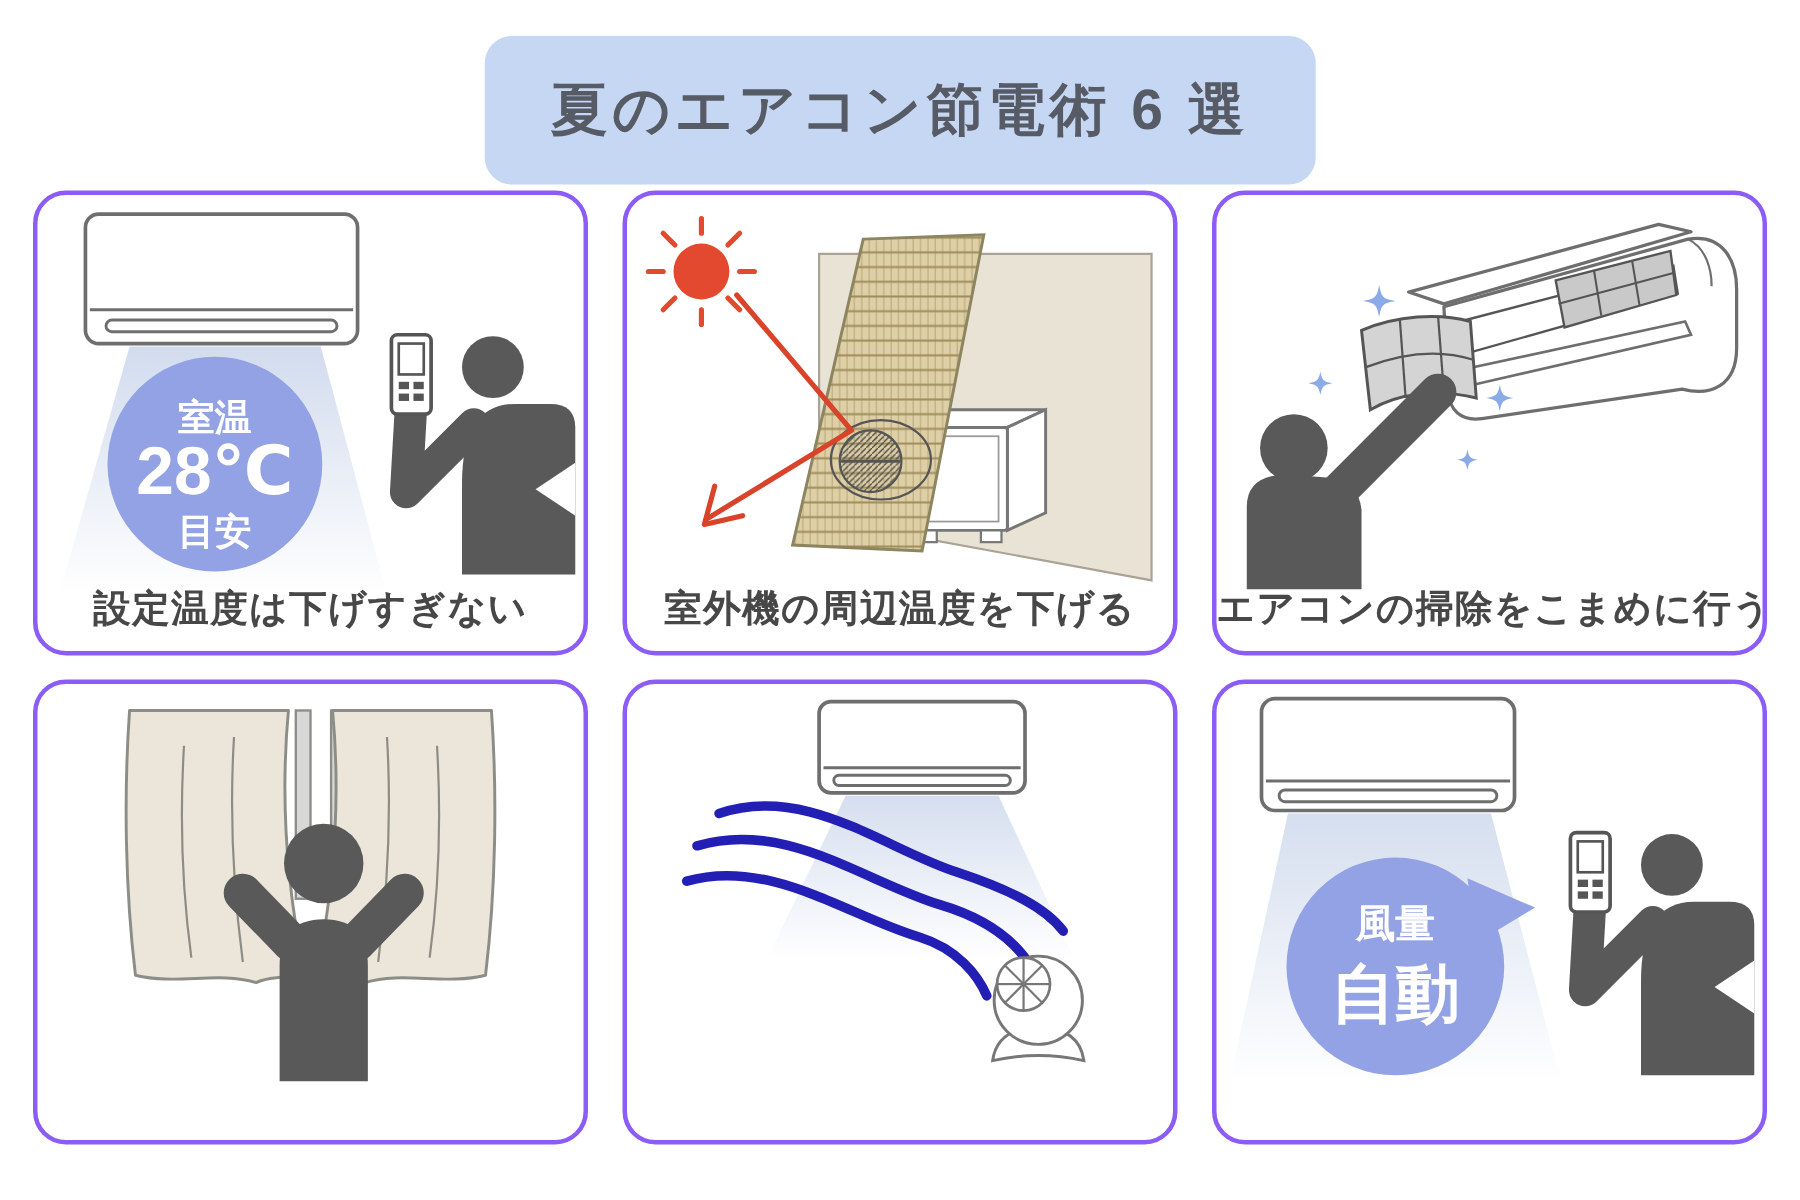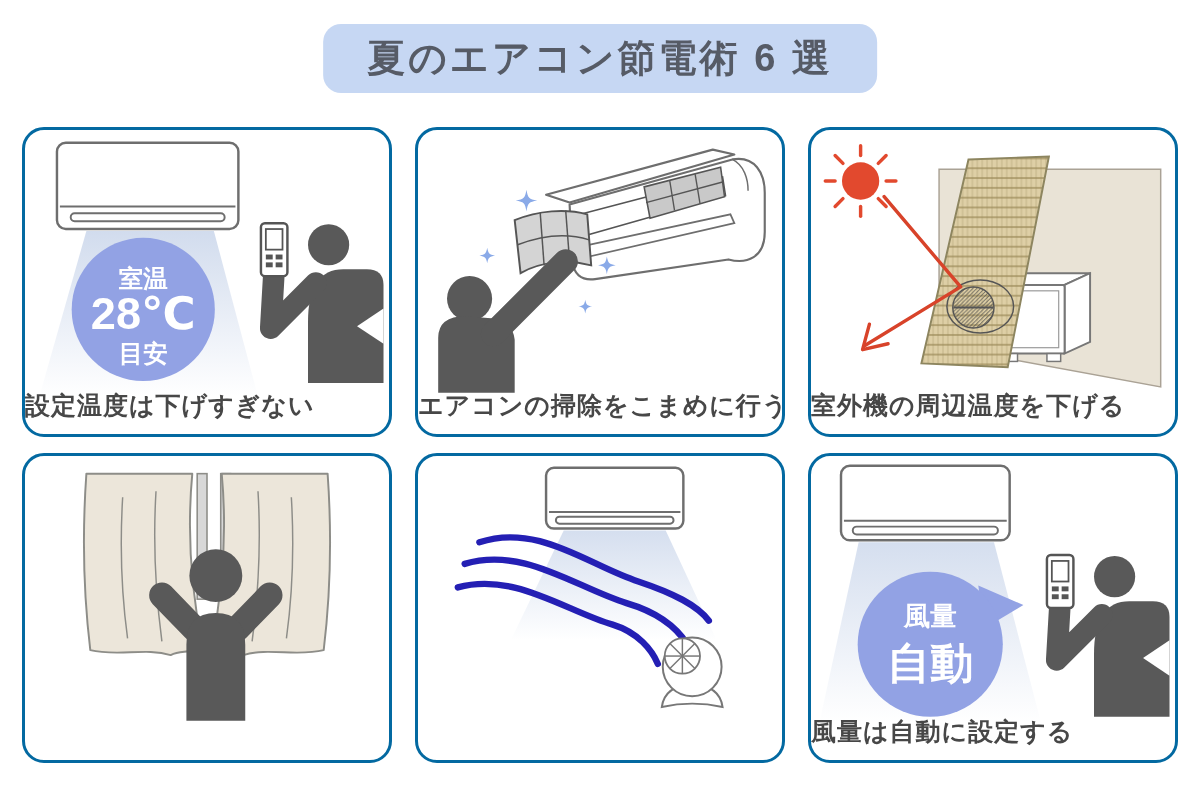--- a/index.html
+++ b/index.html
@@ -7,36 +7,36 @@
     width:1200px;height:800px;overflow:hidden;
     background:#ffffff;
     font-family:"Liberation Sans","DejaVu Sans",sans-serif;
     -webkit-font-smoothing:antialiased;
   }
   .page{position:relative;width:1200px;height:800px;background:#ffffff;}
   .title-pill{
     position:absolute;top:24px;left:50%;transform:translateX(-50%);
     background:#c6d7f3;color:#565b66;
     font-size:38px;font-weight:700;letter-spacing:3px;
-    padding:9px 44px;border-radius:18px;white-space:nowrap;
+    padding:24px 44px;border-radius:18px;white-space:nowrap;
   }
   .grid{
     position:absolute;left:22px;top:127px;width:1156px;
     display:grid;grid-template-columns:repeat(3,1fr);
     column-gap:23px;row-gap:16px;grid-auto-rows:310px;
   }
   .panel{
     position:relative;background:#ffffff;
-    border:3px solid #0369a1;border-radius:22px;
+    border:3px solid #8b5cf6;border-radius:22px;
     overflow:hidden;
   }
   .panel svg{position:absolute;left:0;top:0;width:100%;height:100%;}
   .caption{
     position:absolute;left:0;right:0;bottom:12px;
-    text-align:left;font-size:25px;font-weight:600;
+    text-align:center;font-size:25px;font-weight:600;
     color:#474747;letter-spacing:1px;white-space:nowrap;
   }
   svg text{font-family:"Liberation Sans","DejaVu Sans",sans-serif;}
 </style>
 </head>
 <body>
 
 <div class="page">
 
   <div class="title-pill">夏のエアコン節電術 6 選</div>
@@ -72,54 +72,20 @@
         <g>
           <rect x="238" y="95" width="27" height="54" rx="4" fill="#fff" stroke="#555" stroke-width="2.5"></rect>
           <rect x="243" y="101" width="17" height="21" fill="#fff" stroke="#555" stroke-width="1.8"></rect>
           <rect x="243" y="127" width="7" height="5" fill="#555"></rect>
             <rect x="253" y="127" width="7" height="5" fill="#555"></rect>
           <rect x="243" y="135" width="7" height="5" fill="#555"></rect>
             <rect x="253" y="135" width="7" height="5" fill="#555"></rect>
         </g>
       </svg>
       <div class="caption">設定温度は下げすぎない</div>
-    </div>
-
-    <div class="panel">
-      <svg viewBox="0 0 366 310">
-        <g>
-          <polygon points="128,66 298,20 320,25 152,74" fill="#fff" stroke="#6e6e6e" stroke-width="2.2" stroke-linejoin="round"></polygon>
-          <path d="M152,76 L318,30 C341,26 351,44 351,64 L351,104 C351,130 333,137 314,132 L178,152 C163,154 156,146 155,134 Z" fill="#fff" stroke="#6e6e6e" stroke-width="2.2" stroke-linejoin="round"></path>
-          <polygon points="163,86 308,48 311,67 170,107" fill="#fff" stroke="#555" stroke-width="1.6"></polygon>
-          <polygon points="228,58 306,38 310,68 234,90" fill="#c9c9c9" stroke="#555" stroke-width="1.6"></polygon>
-          <line x1="254" y1="51" x2="259" y2="82" stroke="#555" stroke-width="1.4"></line>
-          <line x1="280" y1="45" x2="285" y2="75" stroke="#555" stroke-width="1.4"></line>
-          <line x1="230" y1="74" x2="308" y2="53" stroke="#555" stroke-width="1.4"></line>
-          <polygon points="168,118 316,86 320,95 172,129" fill="#fff" stroke="#6e6e6e" stroke-width="1.8"></polygon>
-          <path d="M318,30 C330,36 334,50 334,62" fill="none" stroke="#6e6e6e" stroke-width="1.5"></path>
-        </g>
-        <g>
-          <path d="M96,92 C120,82 148,80 170,86 L174,138 C150,132 122,134 102,146 Z" fill="#d4d4d4" stroke="#555" stroke-width="2"></path>
-          <path d="M122,84 L126,138" stroke="#555" stroke-width="1.5" fill="none"></path>
-          <path d="M148,82 L152,134" stroke="#555" stroke-width="1.5" fill="none"></path>
-          <path d="M99,117 C125,107 150,105 172,112" stroke="#555" stroke-width="1.5" fill="none"></path>
-        </g>
-        <g>
-          <circle cx="50" cy="172" r="23" fill="#595959"></circle>
-          <path d="M18,268 L18,212 Q18,190 46,190 L72,192 Q94,194 96,214 L96,268 Z" fill="#595959"></path>
-          <polyline points="74,208 148,134" stroke="#595959" stroke-width="25" fill="none" stroke-linecap="round"></polyline>
-        </g>
-        <g fill="#8aaae8">
-          <path transform="translate(108,72)" d="M0,-11 C1.5,-2.5 2.5,-1.5 11,0 C2.5,1.5 1.5,2.5 0,11 C-1.5,2.5 -2.5,1.5 -11,0 C-2.5,-1.5 -1.5,-2.5 0,-11 Z"></path>
-          <path transform="translate(68,128)" d="M0,-8 C1.2,-2 2,-1.2 8,0 C2,1.2 1.2,2 0,8 C-1.2,2 -2,1.2 -8,0 C-2,-1.2 -1.2,-2 0,-8 Z"></path>
-          <path transform="translate(190,138)" d="M0,-9 C1.3,-2.2 2.2,-1.3 9,0 C2.2,1.3 1.3,2.2 0,9 C-1.3,2.2 -2.2,1.3 -9,0 C-2.2,-1.3 -1.3,-2.2 0,-9 Z"></path>
-          <path transform="translate(168,180)" d="M0,-7 C1,-1.8 1.8,-1 7,0 C1.8,1 1,1.8 0,7 C-1,1.8 -1.8,1 -7,0 C-1.8,-1 -1,-1.8 0,-7 Z"></path>
-        </g>
-      </svg>
-      <div class="caption">エアコンの掃除をこまめに行う</div>
     </div>
 
     <div class="panel">
       <svg viewBox="0 0 366 310">
         <defs>
           <pattern id="sudarep" width="5" height="10" patternUnits="userSpaceOnUse">
             <rect width="5" height="10" fill="#decfa6"></rect>
             <line x1="0" y1="9" x2="5" y2="9" stroke="#a08f5d" stroke-width="1.4"></line>
             <line x1="2" y1="0" x2="2" y2="10" stroke="#9a8a5e" stroke-opacity="0.45" stroke-width="0.9"></line>
           </pattern>
@@ -154,20 +120,54 @@
             <line x1="66" y1="34" x2="74" y2="26"></line>
           <line x1="30" y1="70" x2="22" y2="78"></line>
             <line x1="66" y1="70" x2="74" y2="78"></line>
         </g>
         <g stroke="#d8432a" stroke-width="3.5" fill="none" stroke-linecap="round" stroke-linejoin="round">
           <polyline points="72,68 150,160 52,220"></polyline>
           <polyline points="57,198 50,224 76,218"></polyline>
         </g>
       </svg>
       <div class="caption">室外機の周辺温度を下げる</div>
+    </div>
+
+    <div class="panel">
+      <svg viewBox="0 0 366 310">
+        <g>
+          <polygon points="128,66 298,20 320,25 152,74" fill="#fff" stroke="#6e6e6e" stroke-width="2.2" stroke-linejoin="round"></polygon>
+          <path d="M152,76 L318,30 C341,26 351,44 351,64 L351,104 C351,130 333,137 314,132 L178,152 C163,154 156,146 155,134 Z" fill="#fff" stroke="#6e6e6e" stroke-width="2.2" stroke-linejoin="round"></path>
+          <polygon points="163,86 308,48 311,67 170,107" fill="#fff" stroke="#555" stroke-width="1.6"></polygon>
+          <polygon points="228,58 306,38 310,68 234,90" fill="#c9c9c9" stroke="#555" stroke-width="1.6"></polygon>
+          <line x1="254" y1="51" x2="259" y2="82" stroke="#555" stroke-width="1.4"></line>
+          <line x1="280" y1="45" x2="285" y2="75" stroke="#555" stroke-width="1.4"></line>
+          <line x1="230" y1="74" x2="308" y2="53" stroke="#555" stroke-width="1.4"></line>
+          <polygon points="168,118 316,86 320,95 172,129" fill="#fff" stroke="#6e6e6e" stroke-width="1.8"></polygon>
+          <path d="M318,30 C330,36 334,50 334,62" fill="none" stroke="#6e6e6e" stroke-width="1.5"></path>
+        </g>
+        <g>
+          <path d="M96,92 C120,82 148,80 170,86 L174,138 C150,132 122,134 102,146 Z" fill="#d4d4d4" stroke="#555" stroke-width="2"></path>
+          <path d="M122,84 L126,138" stroke="#555" stroke-width="1.5" fill="none"></path>
+          <path d="M148,82 L152,134" stroke="#555" stroke-width="1.5" fill="none"></path>
+          <path d="M99,117 C125,107 150,105 172,112" stroke="#555" stroke-width="1.5" fill="none"></path>
+        </g>
+        <g>
+          <circle cx="50" cy="172" r="23" fill="#595959"></circle>
+          <path d="M18,268 L18,212 Q18,190 46,190 L72,192 Q94,194 96,214 L96,268 Z" fill="#595959"></path>
+          <polyline points="74,208 148,134" stroke="#595959" stroke-width="25" fill="none" stroke-linecap="round"></polyline>
+        </g>
+        <g fill="#8aaae8">
+          <path transform="translate(108,72)" d="M0,-11 C1.5,-2.5 2.5,-1.5 11,0 C2.5,1.5 1.5,2.5 0,11 C-1.5,2.5 -2.5,1.5 -11,0 C-2.5,-1.5 -1.5,-2.5 0,-11 Z"></path>
+          <path transform="translate(68,128)" d="M0,-8 C1.2,-2 2,-1.2 8,0 C2,1.2 1.2,2 0,8 C-1.2,2 -2,1.2 -8,0 C-2,-1.2 -1.2,-2 0,-8 Z"></path>
+          <path transform="translate(190,138)" d="M0,-9 C1.3,-2.2 2.2,-1.3 9,0 C2.2,1.3 1.3,2.2 0,9 C-1.3,2.2 -2.2,1.3 -9,0 C-2.2,-1.3 -1.3,-2.2 0,-9 Z"></path>
+          <path transform="translate(168,180)" d="M0,-7 C1,-1.8 1.8,-1 7,0 C1.8,1 1,1.8 0,7 C-1,1.8 -1.8,1 -7,0 C-1.8,-1 -1,-1.8 0,-7 Z"></path>
+        </g>
+      </svg>
+      <div class="caption">エアコンの掃除をこまめに行う</div>
     </div>
 
     <div class="panel">
       <svg viewBox="0 0 366 310">
         <g fill="#d8d8d8" stroke="#8d8d88" stroke-width="1.6">
           <rect x="173" y="18" width="10" height="128"></rect>
           <rect x="197" y="18" width="10" height="128"></rect>
         </g>
         <g fill="#ece6da" stroke="#8d8d88" stroke-width="2" stroke-linejoin="round">
           <path d="M60,18 L168,18 C163,72 166,132 178,192 C168,203 158,197 146,203 C120,195 92,205 64,198 C57,140 56,75 60,18 Z"></path>
@@ -251,17 +251,16 @@
         </g>
         <g transform="translate(0,6)">
           <rect x="238" y="95" width="27" height="54" rx="4" fill="#fff" stroke="#555" stroke-width="2.5"></rect>
           <rect x="243" y="101" width="17" height="21" fill="#fff" stroke="#555" stroke-width="1.8"></rect>
           <rect x="243" y="127" width="7" height="5" fill="#555"></rect>
             <rect x="253" y="127" width="7" height="5" fill="#555"></rect>
           <rect x="243" y="135" width="7" height="5" fill="#555"></rect>
             <rect x="253" y="135" width="7" height="5" fill="#555"></rect>
         </g>
       </svg>
-      <div class="caption">風量は自動に設定する</div>
     </div>
 
   </div>
 </div>
 
 </body></html>

